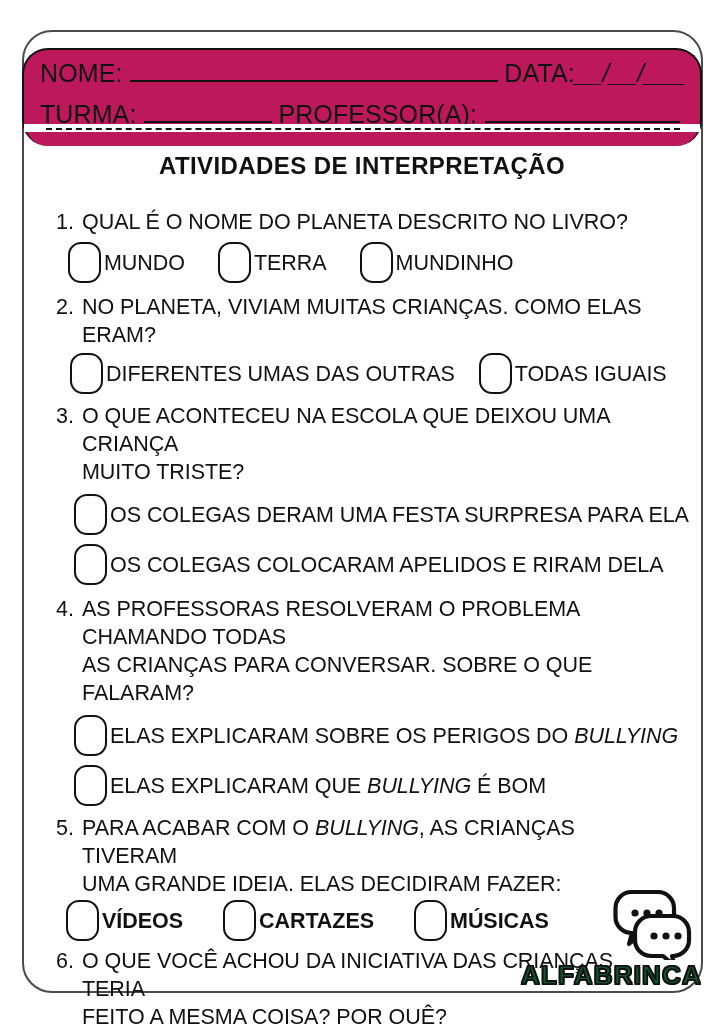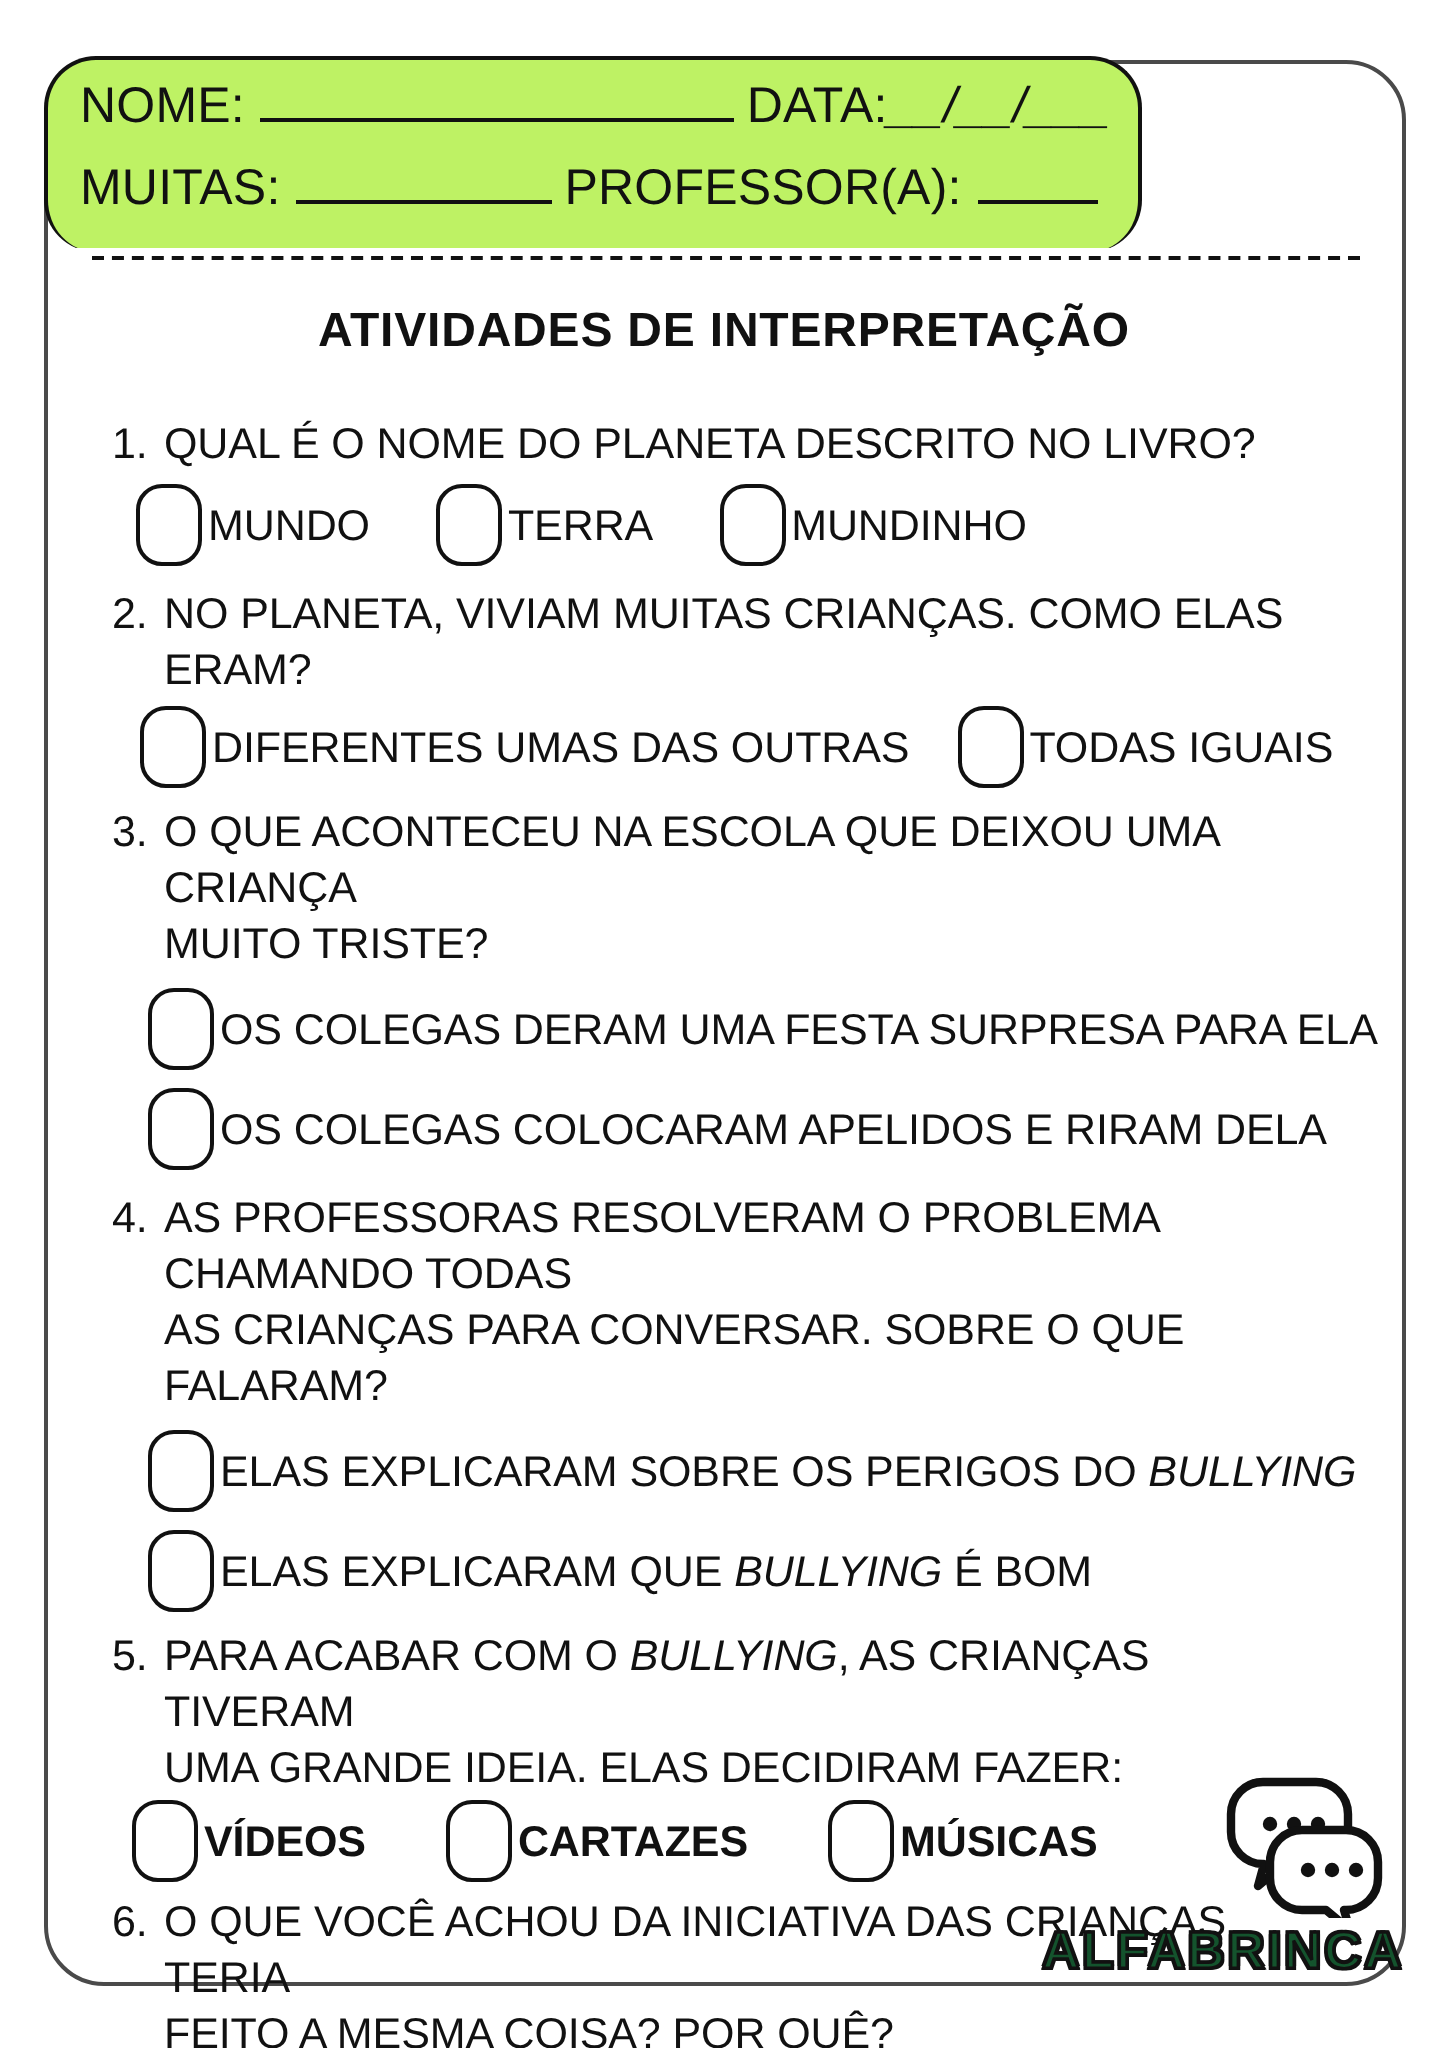--- a/index.html
+++ b/index.html
@@ -25,27 +25,27 @@
     height: 963px;
     border: 2px solid #4a4a4a;
     border-radius: 30px;
     background: #ffffff;
   }
 
   
   .header-box {
     position: absolute;
     left: 22px;
-    top: 28px;
-    width: 549px;
+    top: 48px;
+    width: 680px;
     height: 98px;
     border: 2px solid #111111;
     border-bottom: none;
     border-radius: 26px 26px 26px 26px;
-    background: #bef264;
+    background: #be185d;
     z-index: 3;
   }
   .header-dash {
     position: absolute;
     left: 46px;
     top: 128px;
     width: 634px;
     border-top: 2px dashed #111111;
     z-index: 4;
   }
@@ -176,21 +176,21 @@
 <div class="header-box">
 
   <div class="hdr-line hdr-line-1">
     <span class="fld-label">NOME:</span>
     <span class="fld-rule"></span>
     <span class="fld-label">DATA:</span>
     <span class="date-slots">__/__/___</span>
   </div>
 
   <div class="hdr-line hdr-line-2">
-    <span class="fld-label">MUITAS:</span>
+    <span class="fld-label">TURMA:</span>
     <span class="fld-rule w-turma"></span>
     <span class="fld-label">PROFESSOR(A):</span>
     <span class="fld-rule"></span>
   </div>
 
 </div>
 <div class="header-mask"></div>
 <div class="header-dash"></div>
 
 <div class="sheet-title">ATIVIDADES DE INTERPRETAÇÃO</div>

